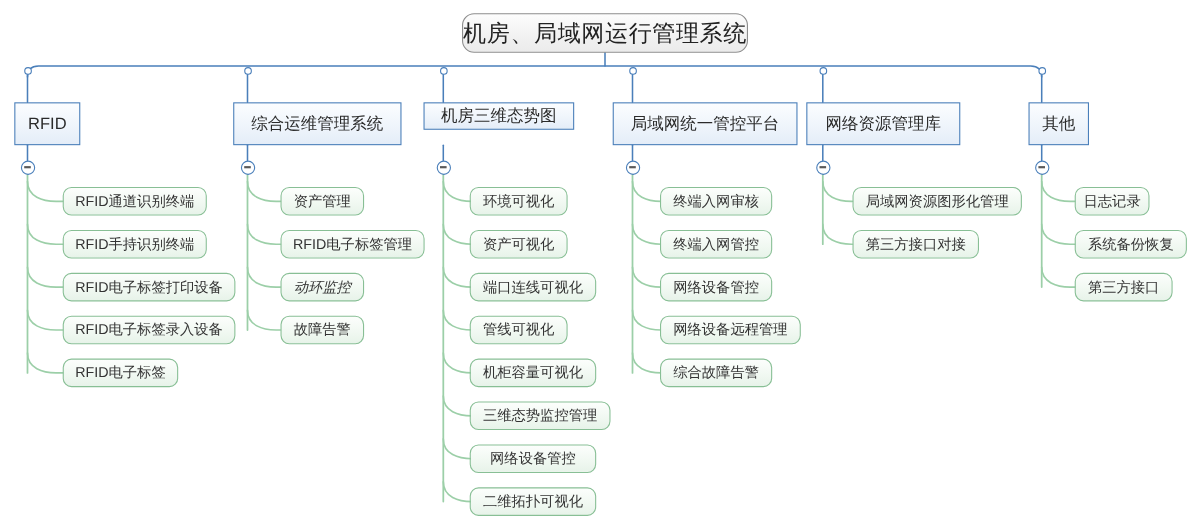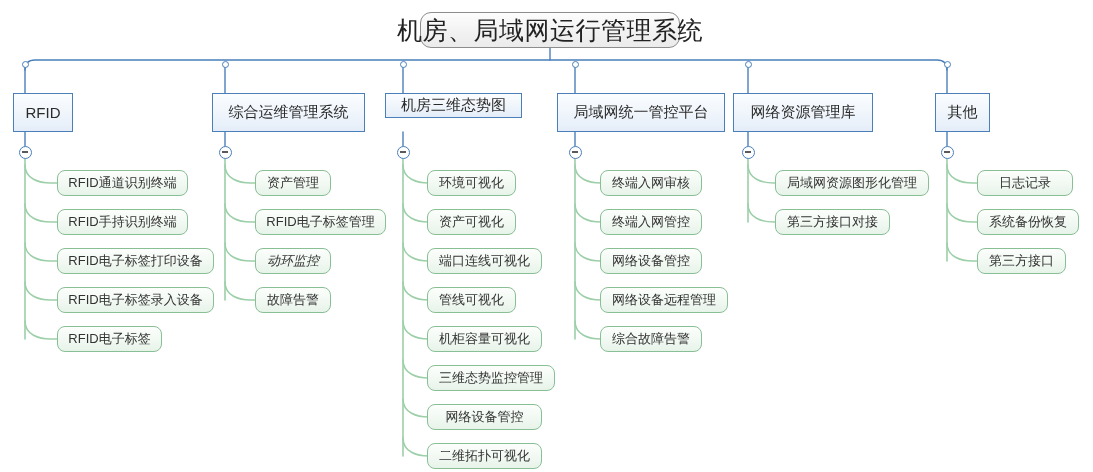--- a/index.html
+++ b/index.html
@@ -20,21 +20,21 @@
     white-space:nowrap;
     border-radius:0;
   }
 
   
   .node.root{
     background:linear-gradient(to bottom,#fdfdfd 0%,#f2f2f2 55%,#ebebeb 100%);
     border:1.3px solid #8d8d8d;
     border-radius:11px;
     color:#222222;
-    font-size:25px;
+    font-size:21px;
     letter-spacing:.5px;
   }
 
   
   .node.lvl2{
     background:linear-gradient(to bottom,#fbfdff 0%,#eef4fb 60%,#e4edf8 100%);
     border:1.3px solid #4a7fba;
     color:#2b2b2b;
     font-size:15px;
   }
@@ -159,17 +159,17 @@
     <div class="node leaf" style="left: 600px; top: 287px; width: 128px; height: 26px;">网络设备远程管理</div>
     <div class="node leaf" style="left: 600px; top: 326px; width: 102px; height: 26px;">综合故障告警</div>
     <div class="handle collapse" style="left: 568.5px; top: 145.5px;"></div>
     <div class="handle dot" style="left: 744.5px; top: 61px;"></div>
     <div class="node lvl2" style="left: 733px; top: 93px; width: 140px; height: 39px;">网络资源管理库</div>
     <div class="node leaf" style="left: 775px; top: 170px; width: 154px; height: 26px;">局域网资源图形化管理</div>
     <div class="node leaf" style="left: 775px; top: 209px; width: 115px; height: 26px;">第三方接口对接</div>
     <div class="handle collapse" style="left: 741.5px; top: 145.5px;"></div>
     <div class="handle dot" style="left: 943.5px; top: 61px;"></div>
     <div class="node lvl2" style="left: 935px; top: 93px; width: 55px; height: 39px;">其他</div>
-    <div class="node leaf" style="left: 977px; top: 170px; width: 96px; height: 26px;">日志记录</div>
+    <div class="node leaf" style="left: 977px; top: 170px; width: 68px; height: 26px;">日志记录</div>
     <div class="node leaf" style="left: 977px; top: 209px; width: 102px; height: 26px;">系统备份恢复</div>
     <div class="node leaf" style="left: 977px; top: 248px; width: 89px; height: 26px;">第三方接口</div>
     <div class="handle collapse" style="left: 940.5px; top: 145.5px;"></div>
   </div>
 
 </body></html>

